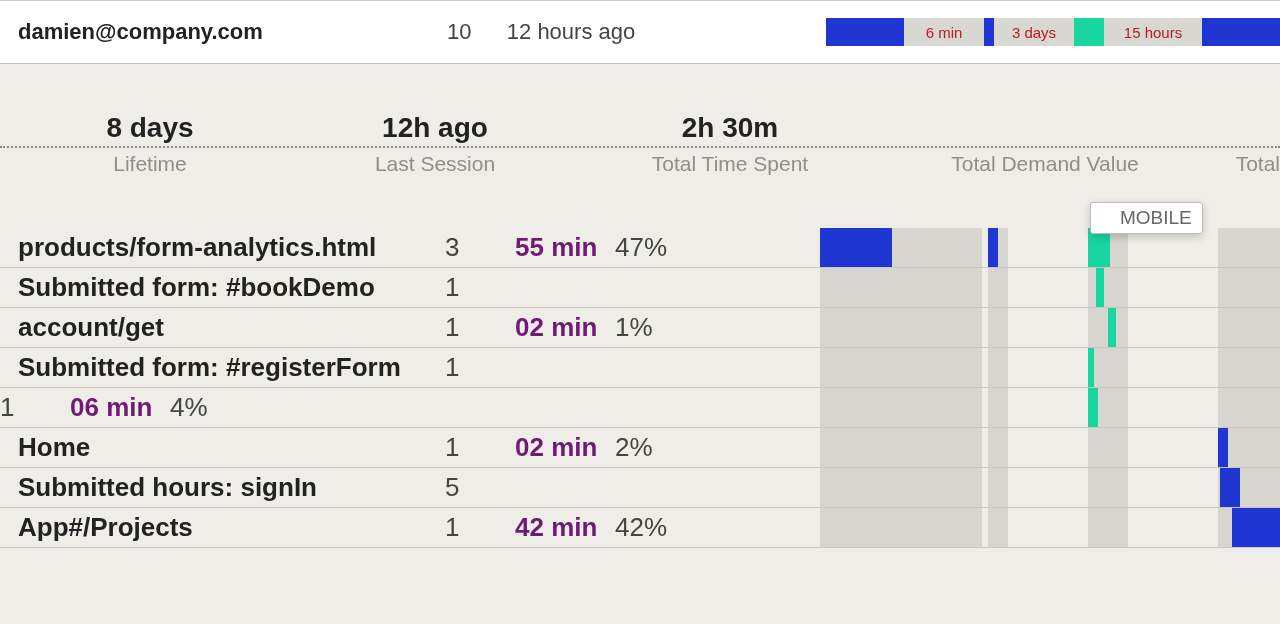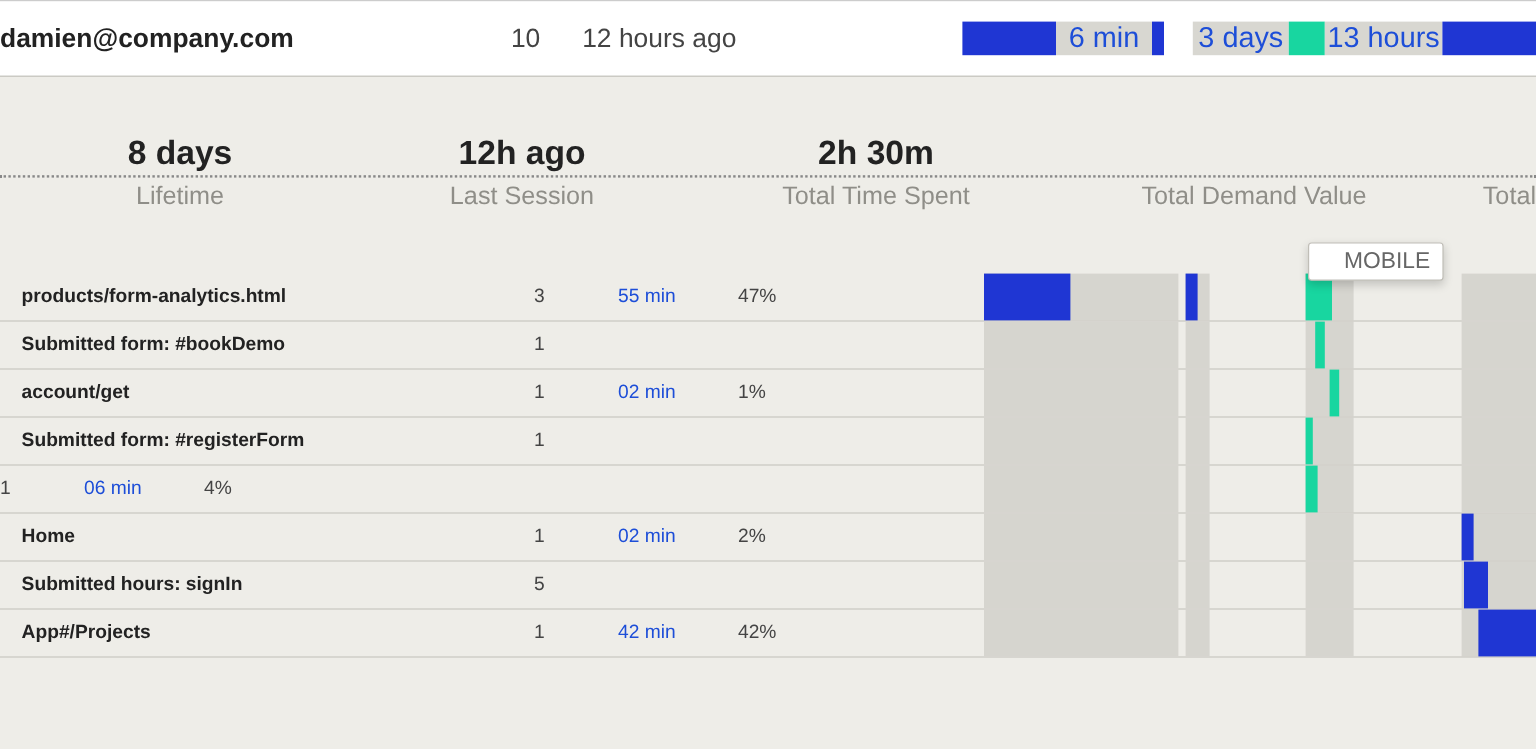--- a/index.html
+++ b/index.html
@@ -12,32 +12,33 @@
 
   
   .user-row {
     background: #fff;
     height: 64px;
     display: flex;
     align-items: center;
     font-size: 22px;
     border-top: 1px solid #ccc;
     border-bottom: 1px solid #bfbdb6;
+    padding-left: 18px;
   }
   .user-row .email { font-weight: 700; width: 430px; }
   .user-row .num { width: 60px; color: #444; }
   .user-row .ago { width: 320px; color: #444; }
   .user-row .timeline {
     flex: 1;
     display: flex;
     align-items: center;
     gap: 0;
     height: 30px;
   }
-  .tl-seg { height: 28px; display: flex; align-items: center; justify-content: center; font-size: 24px; color: #1d4ed8; }
+  .tl-seg { height: 28px; display: flex; align-items: center; justify-content: center; font-size: 15px; color: #b91c1c; }
   .blue { background: #1f36d3; }
   .grey { background: #d8d7d1; }
   .teal { background: #18d6a0; }
 
   
   .stats {
     margin-top: 48px;
     border-bottom: 2px dotted #888;
     display: flex;
     padding: 0 0 2px 0;
@@ -57,27 +58,27 @@
   .lab4 { width: 310px; }
   .lab5 { width: 80px; text-align: right; overflow: hidden; white-space: nowrap; }
 
   
   .table { margin-top: 52px; position: relative; }
   .trow {
     height: 40px;
     border-bottom: 1px solid #c9c7c0;
     display: flex;
     align-items: center;
-    font-size: 16px;
+    font-size: 26px;
     position: relative;
   }
   .trow:first-child { border-top: 1px solid #c9c7c0; }
   .trow .name { width: 445px; padding-left: 18px; font-weight: 700; color: #222; white-space: nowrap; overflow: hidden; }
   .trow .cnt { width: 70px; color: #444; }
-  .trow .dur { width: 100px; color: #1d4ed8; }
+  .trow .dur { width: 100px; color: #701a75; font-weight: bold; }
   .trow .pct { width: 90px; color: #444; }
   .trow .bars {
     position: absolute;
     left: 820px;
     right: 0;
     top: 0;
     bottom: 0;
   }
   .bar {
     position: absolute;
@@ -102,23 +103,23 @@
 <body>
 
 <div class="user-row">
   <div class="email">damien@company.com</div>
   <div class="num">10</div>
   <div class="ago">12 hours ago</div>
   <div class="timeline" id="user-timeline">
       <div class="tl-seg blue" style="width: 78px;"></div>
       <div class="tl-seg grey" style="width: 80px;">6 min</div>
       <div class="tl-seg blue" style="width: 10px;"></div>
-      <div class="tl-seg grey" style="width: 80px; margin-left: 24px;">3 days</div>
+      <div class="tl-seg grey" style="width: 80px;">3 days</div>
       <div class="tl-seg teal" style="width: 30px;"></div>
-      <div class="tl-seg grey" style="width: 98px;">13 hours</div>
+      <div class="tl-seg grey" style="width: 98px;">15 hours</div>
       <div class="tl-seg blue" style="width: 78px;"></div>
     </div>
 </div>
 
 <div class="stats">
   <div class="stat stat1">
       <div class="val">8 days</div>
     </div>
   <div class="stat stat2">
       <div class="val">12h ago</div>

